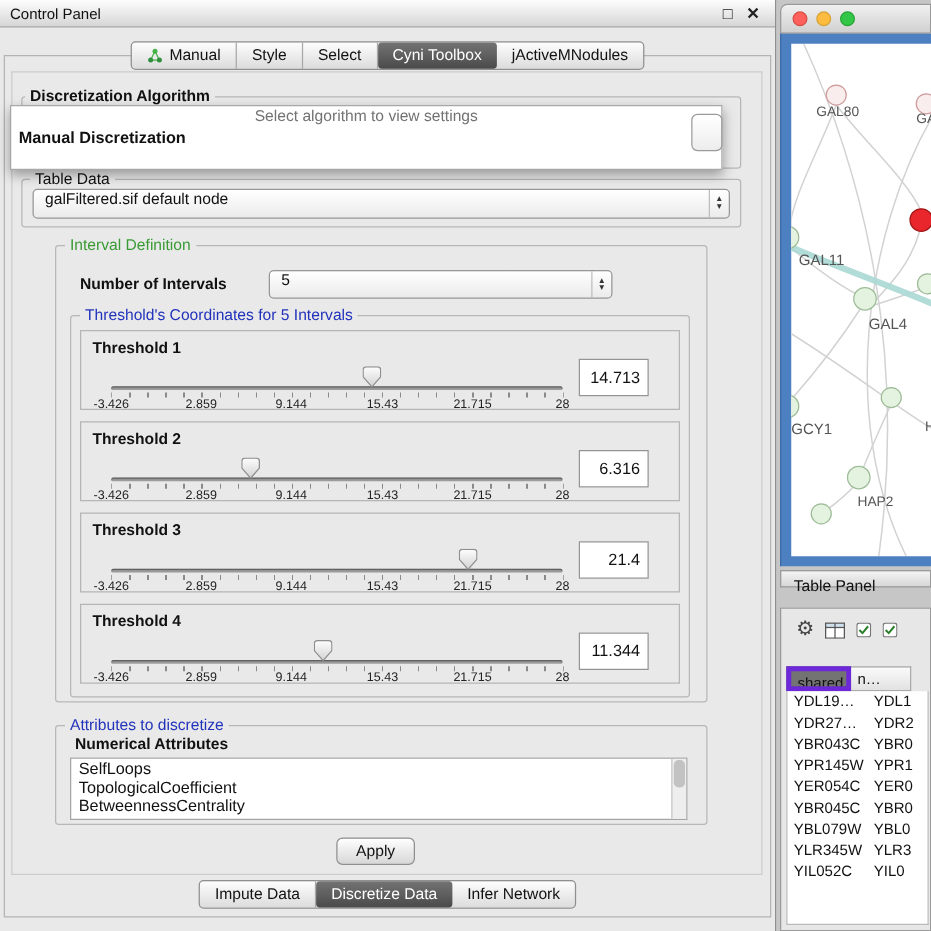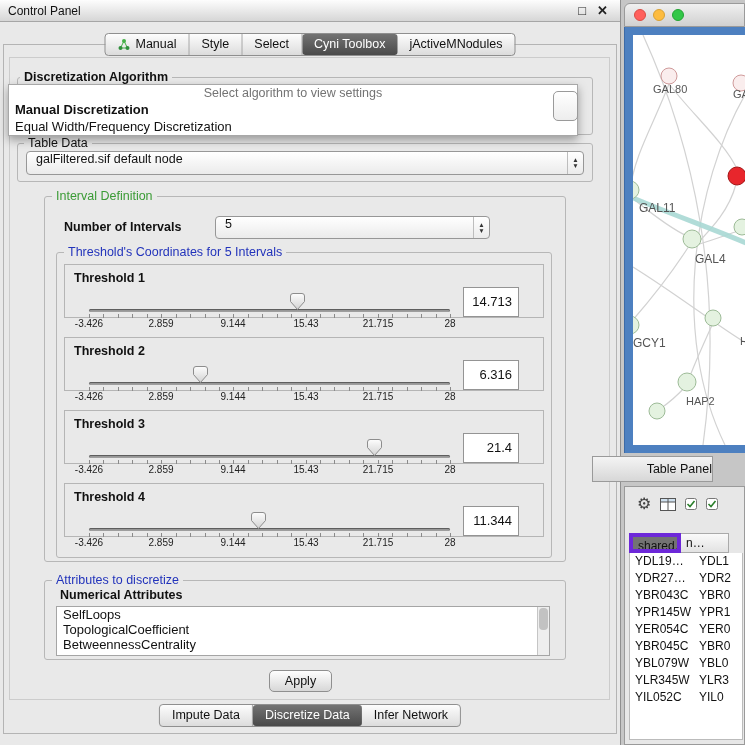--- a/index.html
+++ b/index.html
@@ -29,21 +29,21 @@
   .stepper { margin-left:auto; width:16px; align-self:stretch; border-left:1px solid #bdbdbd; display:flex; flex-direction:column; align-items:center; justify-content:center; font-size:6.5px; line-height:6px; color:#333; }
 
   
   .popup { position:absolute; left:8px; top:84px; width:570px; height:52px; background:#ffffff; border:1px solid #a8a8a8; box-shadow:0 4px 9px rgba(0,0,0,.35); z-index:40; }
   .popup .hdr { height:16px; text-align:center; color:#737373; font-size:12.5px; line-height:16px; }
   .popup .opt { height:17px; line-height:17px; padding-left:6px; font-size:13px; }
   .popup .opt.b { font-weight:bold; }
   .endcap { position:absolute; left:553px; top:91px; width:25px; height:30px; background:linear-gradient(#ffffff,#ededed); border:1px solid #9a9a9a; border-radius:5px; z-index:41; }
 
   
-  .thr { position:absolute; left:64px; width:480px; height:54px; border:1px solid #b5b5b5; }
+  .thr { position:absolute; left:64px; width:480px; height:64px; border:1px solid #b5b5b5; }
   .thr-label { position:absolute; left:9px; top:6px; font-size:12.5px; font-weight:bold; }
   .track { position:absolute; left:24px; top:44px; width:361px; height:3px; background:#9e9e9e; border-radius:2px; box-shadow:inset 0 1px 1px rgba(0,0,0,.45); }
   .ticks { position:absolute; left:24px; top:49px; width:362px; height:4px; background:repeating-linear-gradient(to right,#8a8a8a 0 1px,transparent 1px 14.44px); }
   .tick-lab { position:absolute; top:53px; width:44px; text-align:center; font-size:10px; color:#222; }
   .thumb { position:absolute; top:28px; width:15px; height:17px; z-index:3; }
   .valbox { position:absolute; left:398px; top:22px; width:56px; height:30px; background:#fff; border:1px solid #949494; font-size:13px; text-align:right; line-height:28px; padding-right:6px; }
 
   
   .attr-list { position:absolute; left:56px; top:606px; width:494px; height:50px; background:#fff; border:1px solid #a5a5a5; overflow:hidden; font-size:13px; }
   .attr-item { height:15px; line-height:15px; padding-left:6px; white-space:nowrap; }
@@ -52,21 +52,21 @@
 
   .btn { position:absolute; left:269px; top:670px; width:63px; height:22px; border:1px solid #8f8f8f; border-radius:5px; background:linear-gradient(#fefefe,#d7d7d7); font-size:12.5px; text-align:center; line-height:20px; }
 
   
   .nw-title { position:absolute; left:624px; top:3px; width:121px; height:24px; background:linear-gradient(#f0f0f0,#d0d0d0); border:1px solid #9a9a9a; border-top-left-radius:6px; display:flex; align-items:center; gap:7px; padding-left:9px; }
   .light { width:12px; height:12px; border-radius:50%; }
   .nw-body { position:absolute; left:624px; top:27px; width:121px; height:426px; background:#4d80c0; border-left:1px solid #3c6aa6; }
   .canvas { position:absolute; left:8px; top:8px; width:113px; height:410px; background:#ffffff; }
 
   
-  .tp-head { position:absolute; left:592px; top:456px; width:121px; height:26px; background:linear-gradient(#f4f4f4,#d7d7d7); border:1px solid #9a9a9a; font-size:12.5px; line-height:24px; padding-left:10px;text-align:right; }
+  .tp-head { position:absolute; left:624px; top:456px; width:121px; height:14px; background:linear-gradient(#f4f4f4,#d7d7d7); border:1px solid #9a9a9a; font-size:12.5px; line-height:24px; padding-left:10px; }
   .tp { position:absolute; left:624px; top:486px; width:121px; height:259px; background:#e7e7e7; border:1px solid #9a9a9a; }
   .tp-tools { position:absolute; left:0; top:4px; width:100%; height:26px; display:flex; align-items:center; gap:9px; padding-left:12px; }
   .tp-cols { position:absolute; left:4px; top:46px; height:20px; display:flex; }
   .colh { font-size:12px; line-height:18px; padding-left:5px; white-space:nowrap; overflow:hidden; }
   .col1 { width:52px; background:#737373; border:4px solid #6d28d9; }
   .col2 { width:48px; background:linear-gradient(#fafafa,#e2e2e2); border:1px solid #aaaaaa; border-left:none; }
   .tp-rows { position:absolute; left:4px; top:66px; width:114px; bottom:4px; background:#fff; border:1px solid #bbbbbb; border-top:none; overflow:hidden; font-size:12px; }
   .tp-row { height:17px; line-height:17px; display:flex; }
   .c1 { width:65px; padding-left:5px; white-space:nowrap; overflow:hidden; }
   .c2 { padding-left:4px; white-space:nowrap; }
@@ -122,21 +122,20 @@
         <span>jActiveMNodules</span>
       </div>
   </div>
 
   <div class="group" style="left:17px; top:77px; width:576px; height:58px;"></div>
   <span class="legend" style="left:20px; top:70px; font-weight:bold;">Discretization Algorithm</span>
 
   <div class="popup">
     <div class="hdr">Select algorithm to view settings</div>
     <div class="opt b">Manual Discretization</div>
-    <div class="opt">Equal Width/Frequency Discretization</div>
   </div>
   <div class="endcap"></div>
 
   <div class="group" style="left:17px; top:143px; width:576px; height:39px;"></div>
   <span class="legend" style="left:24px; top:136px;">Table Data</span>
   <div class="combo" style="left:26px; top:151px; width:558px; height:24px;">
     <span>galFiltered.sif default node</span>
     <span class="stepper">
         <span>▲</span>
         <span>▼</span>

